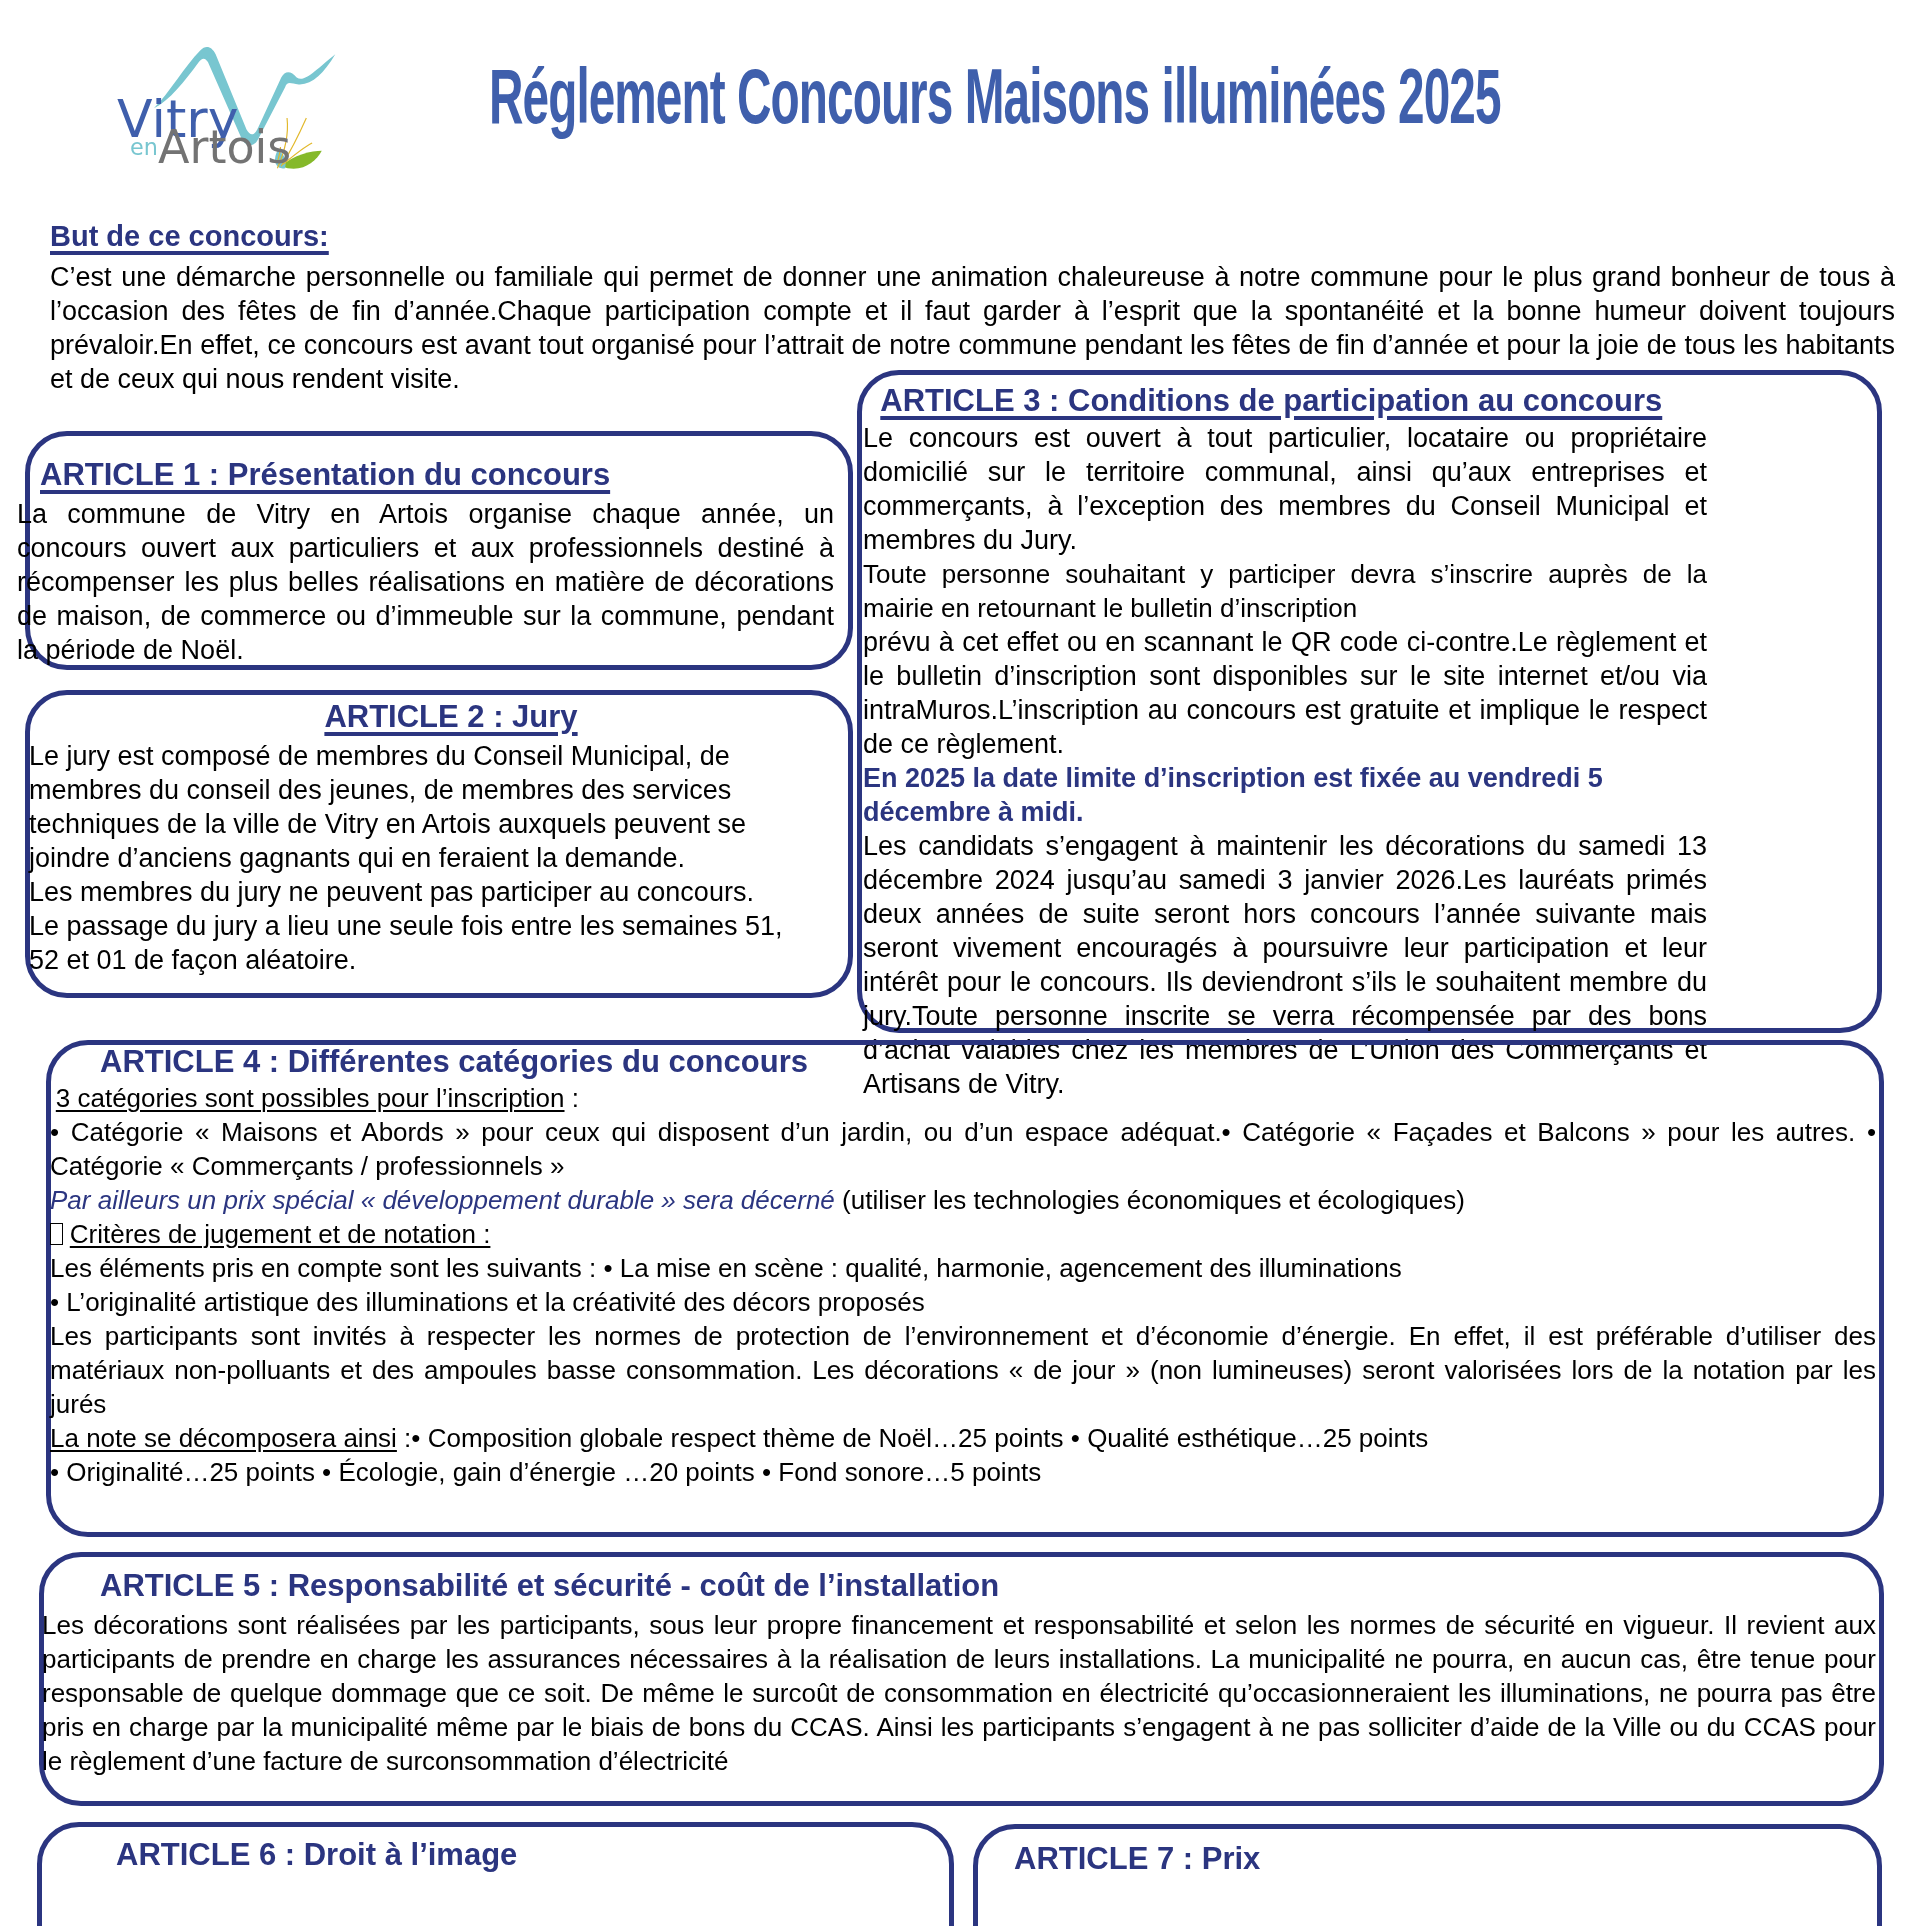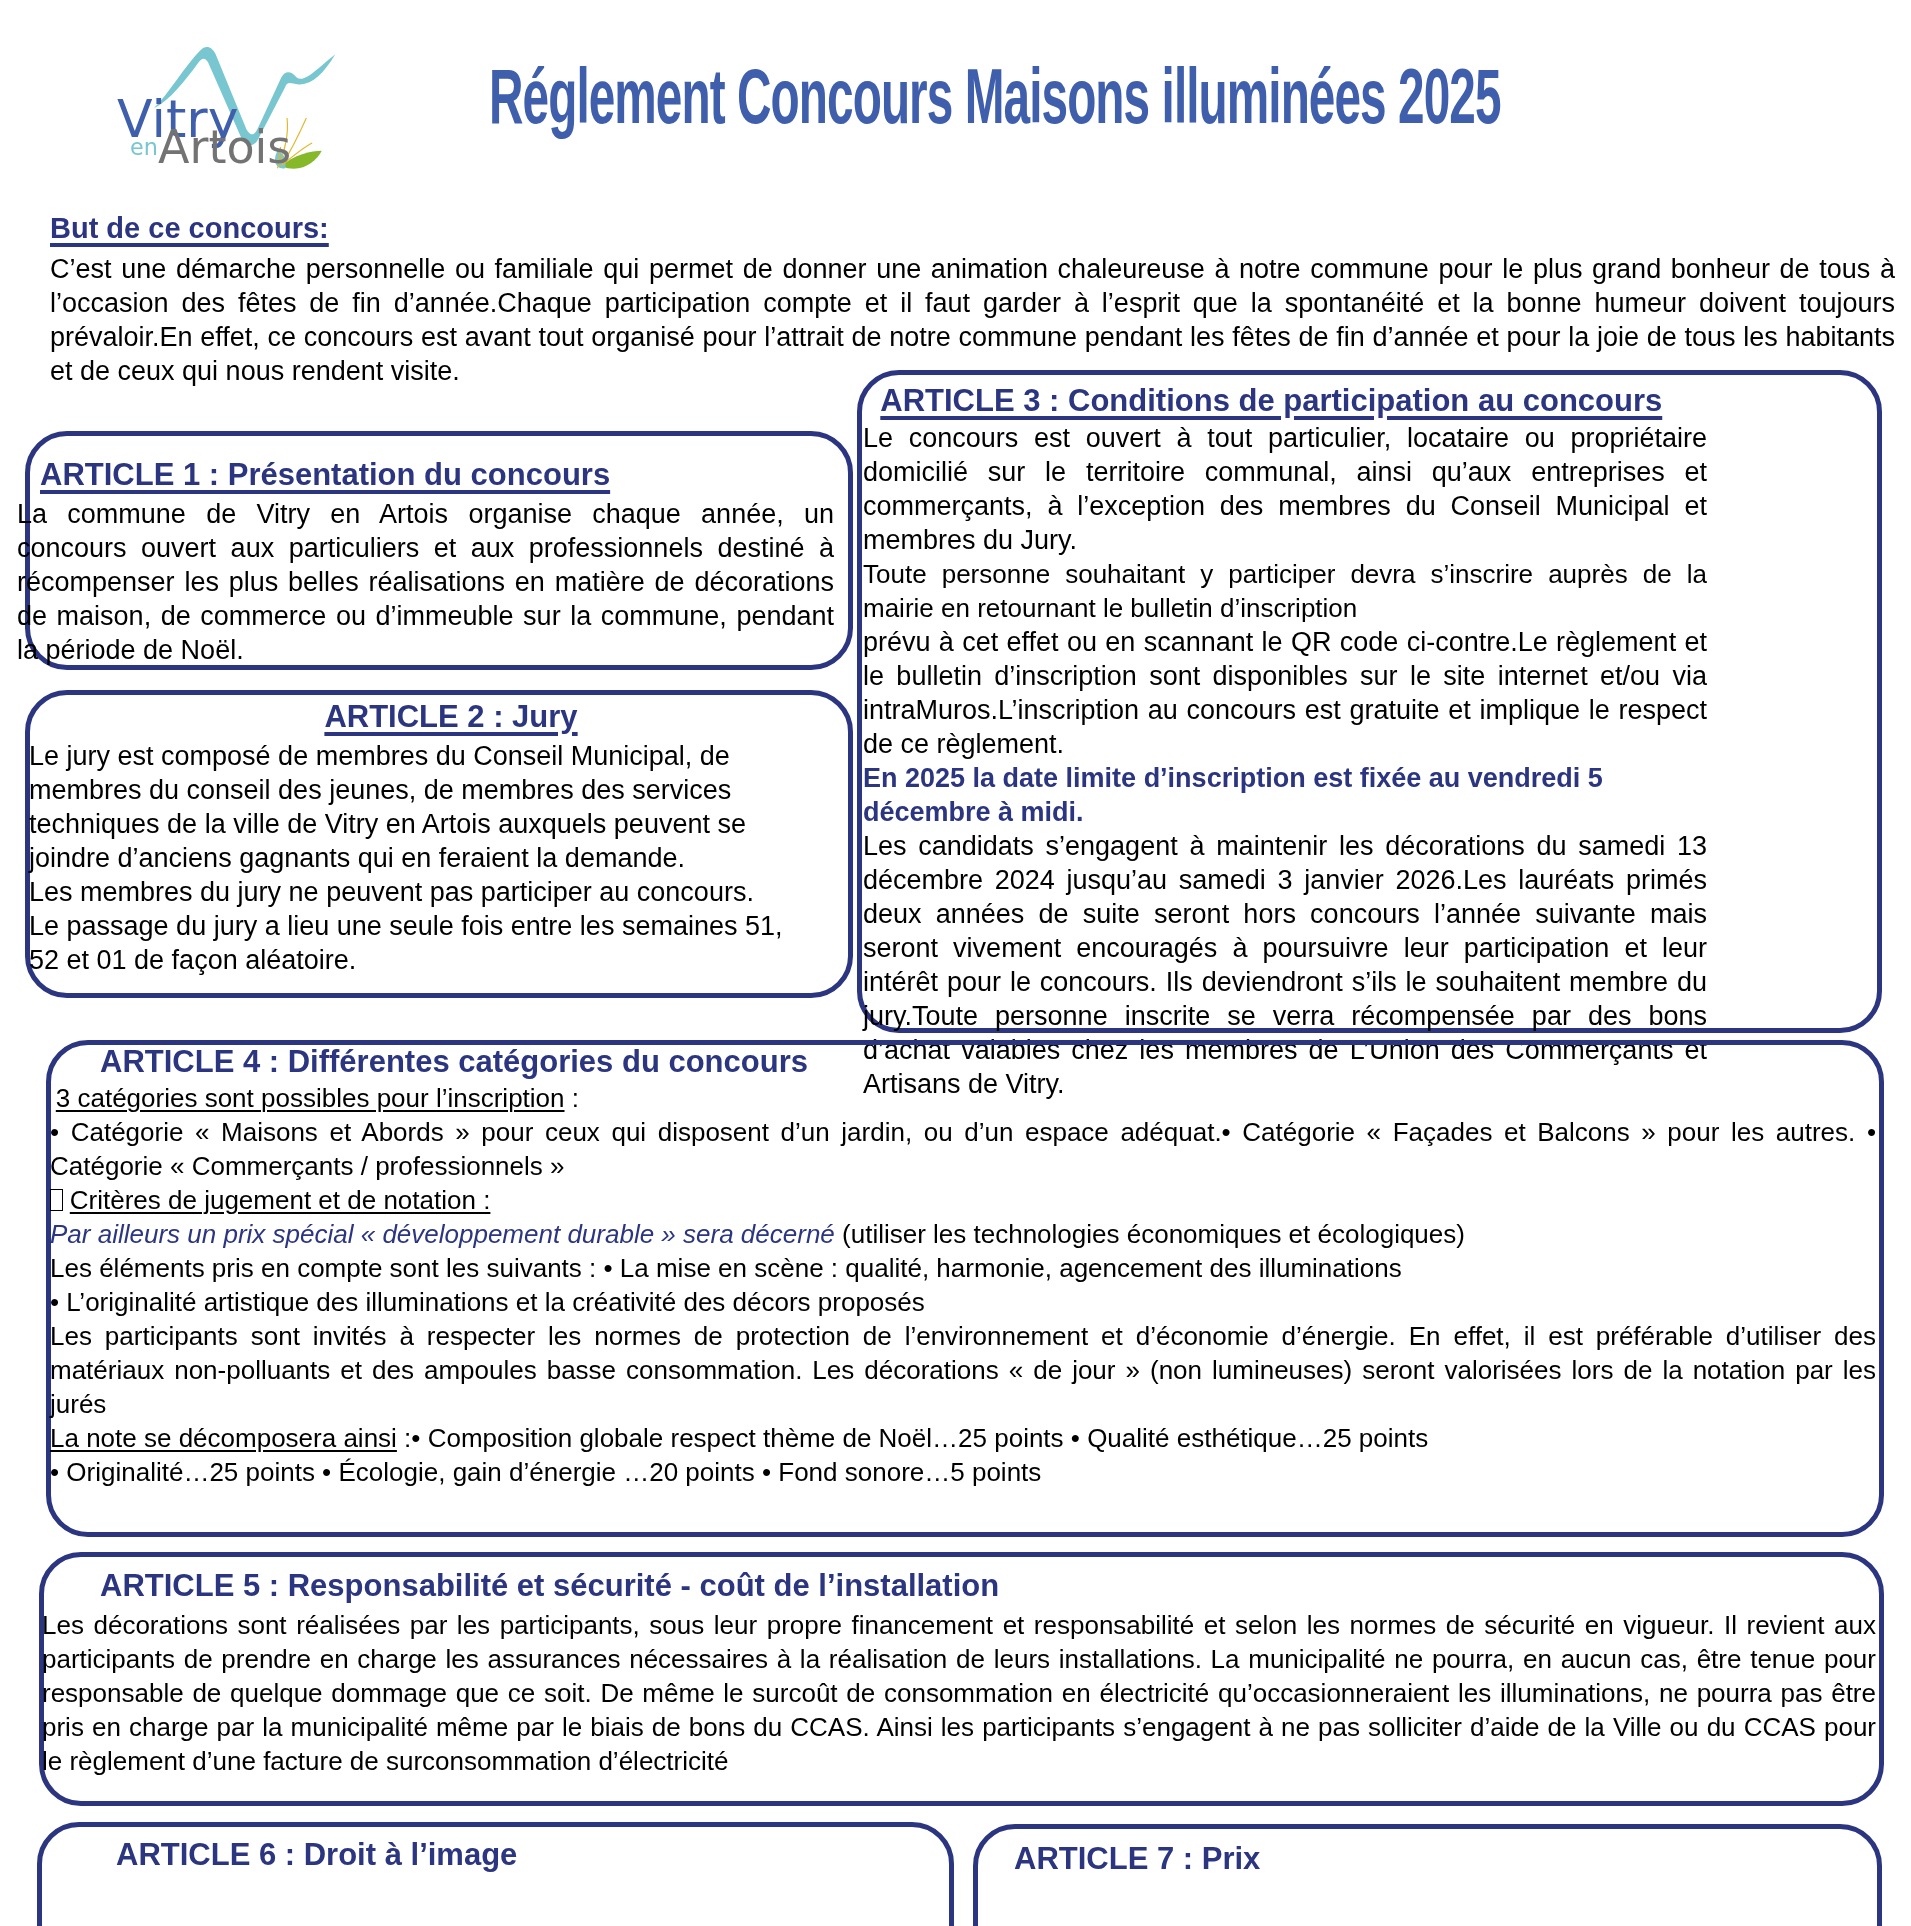--- a/index.html
+++ b/index.html
@@ -35,21 +35,21 @@
       <path d="M470 330 C 475 310, 478 300, 478 290"></path>
     </g>
   </svg>
   <div class="abs" style="left:21px;top:58px;font-size:52px;color:#3f5fac;font-family:'DejaVu Sans',sans-serif;line-height:1;">Vitry</div>
   <div class="abs" style="left:34px;top:101px;font-size:22.3px;color:#78c6d0;font-family:'DejaVu Sans',sans-serif;line-height:1;">en</div>
   <div class="abs" style="left:62px;top:89px;font-size:46px;color:#737373;font-family:'DejaVu Sans',sans-serif;line-height:1;">Artois</div>
 </div>
 
 <div class="abs main-title">Réglement Concours Maisons illuminées 2025</div>
 
-<div class="abs" style="left:50px;top:214px;width:1845px;">
+<div class="abs" style="left:50px;top:222px;width:1845px;">
   <div class="art-title" style="font-size:29px;">But de ce concours: </div>
   <div class="para just" style="margin-top:8.5px;font-size:27px;line-height:34px;">C’est une démarche personnelle ou familiale qui permet de donner une animation chaleureuse à notre commune pour le plus grand bonheur de tous à l’occasion des fêtes de fin d’année.Chaque participation compte et il faut garder à l’esprit que la spontanéité et la bonne humeur doivent toujours prévaloir.En effet, ce concours est avant tout organisé pour l’attrait de notre commune pendant les fêtes de fin d’année et pour la joie de tous les habitants et de ceux qui nous rendent visite.</div>
 </div>
 
 <div class="box" style="left:25px;top:431px;width:828px;height:239px;"></div>
 <div class="abs" style="left:17px;top:447px;width:817px;margin-top:12px;">
   <div class="art-title" style="margin-left:23px;">ARTICLE 1 : Présentation du concours</div>
   <div class="para just" style="margin-top:7px;font-size:27px;line-height:34px;">La commune de Vitry en Artois organise chaque année, un concours ouvert aux particuliers et aux professionnels destiné à récompenser les plus belles réalisations en matière de décorations de maison, de commerce ou d’immeuble sur la commune, pendant la période de Noël.</div>
 </div>
 
@@ -79,24 +79,24 @@
 
 <div class="box" style="left:46px;top:1040px;width:1838px;height:497px;"></div>
 <div class="abs" style="left:50px;top:1046px;width:1826px;">
   <div class="art-title nou" style="margin-left:50px;">ARTICLE 4 : Différentes catégories du concours</div>
   <div style="margin-top:3.9px;font-size:26px;line-height:34px;">
     <div style="margin-left:5.8px;">
       <span class="u">3 catégories sont possibles pour l’inscription</span><span> :</span>
     </div>
     <div class="just">• Catégorie « Maisons et Abords » pour ceux qui disposent d’un jardin, ou d’un espace adéquat.• Catégorie « Façades et Balcons » pour les autres. • Catégorie « Commerçants / professionnels »</div>
     <div>
-      <span style="display:inline-block;width:10.8px;height:20px;border:1.2px solid #000;vertical-align:-2.3px;margin-right:7px;"></span><span class="u">Critères de jugement et de notation :</span>
+      <span class="ital">Par ailleurs un prix spécial « développement durable » sera décerné</span><span> (utiliser les technologies économiques et écologiques)</span>
     </div>
     <div>
-      <span class="ital">Par ailleurs un prix spécial « développement durable » sera décerné</span><span> (utiliser les technologies économiques et écologiques)</span>
+      <span style="display:inline-block;width:10.8px;height:20px;border:1.2px solid #000;vertical-align:-2.3px;margin-right:7px;"></span><span class="u">Critères de jugement et de notation :</span>
     </div>
     <div>Les éléments pris en compte sont les suivants : • La mise en scène : qualité, harmonie, agencement des illuminations</div>
     <div>• L’originalité artistique des illuminations et la créativité des décors proposés</div>
     <div class="just">Les participants sont invités à respecter les normes de protection de l’environnement et d’économie d’énergie. En effet, il est préférable d’utiliser des matériaux non-polluants et des ampoules basse consommation. Les décorations « de jour » (non lumineuses) seront valorisées lors de la notation par les jurés</div>
     <div>
       <span class="u">La note se décomposera ainsi</span><span> :• Composition globale respect thème de Noël…25 points • Qualité esthétique…25 points</span>
     </div>
     <div> • Originalité…25 points • Écologie, gain d’énergie …20 points • Fond sonore…5 points</div>
   </div>
 </div>

